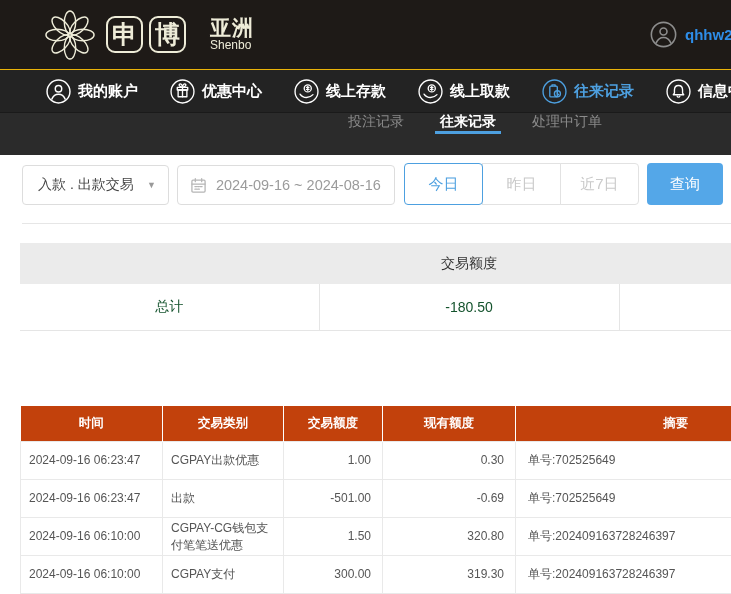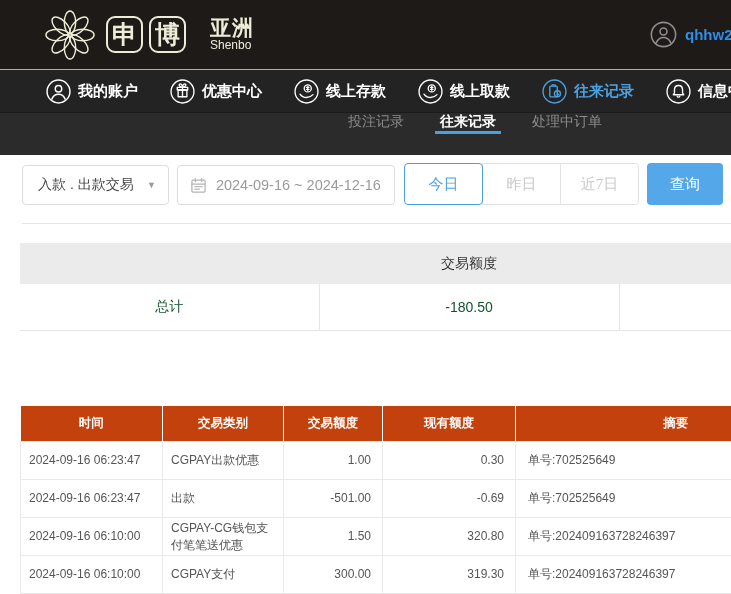--- a/index.html
+++ b/index.html
@@ -42,21 +42,21 @@
                 display:flex; align-items:center; justify-content:space-between;
                 padding:0 12px 0 15px; font-size:14px; color:#444; cursor:pointer; }
   .caret { font-size:9px; color:#999; }
   .date-box { width:228px; height:40px; border:1px solid #ddd; border-radius:4px;
               margin-left:8px; display:flex; align-items:center; padding:0 12px;
               color:#9b9b9b; font-size:14.5px; cursor:pointer; }
   .date-box svg { margin-right:9px; flex:none; }
   .btn-group { display:flex; margin-left:9px; }
   .seg-btn { width:79px; height:42px; background:#fff; border:1px solid #e2e2e2;
              color:#c9c9c9; font-size:15px; cursor:pointer; margin-left:-1px;
-             font-family:Liberation Serif, serif; }
+             font-family:Liberation Sans, sans-serif; }
   .seg-btn:first-child { margin-left:0; border-radius:4px 0 0 4px; }
   .seg-btn:last-child { border-radius:0 4px 4px 0; }
   .seg-btn.active { border:1px solid #4da0e0; color:#4da0e0; position:relative; z-index:1;
                     border-radius:4px; }
   .query-btn { margin-left:8px; width:80px; height:42px; background:#54a7e8;
                border:none; border-radius:4px; color:#fff; font-size:15px;
                cursor:pointer; font-family:inherit; }
 
   .divider { margin:18px 0 0 22px; width:709px; border-top:1px solid #e6e6e6; }
 
@@ -183,21 +183,21 @@
   <div class="select-box">
     <span>入款 . 出款交易</span>
     <span class="caret">▼</span>
   </div>
   <div class="date-box">
     <svg viewBox="0 0 16 16" width="17" height="17" fill="none" stroke="#b5b5b5" stroke-width="1.2">
       <rect x="1.8" y="3" width="12.4" height="11.2" rx="1"></rect>
       <path d="M1.8 6.6h12.4M5 1.6v2.8M11 1.6v2.8"></path>
       <path d="M4.6 9h1.6M7.2 9h1.6M9.8 9h1.6M4.6 11.5h1.6M7.2 11.5h1.6"></path>
     </svg>
-    <span>2024-09-16 ~ 2024-12-16</span>
+    <span>2024-09-16 ~ 2024-08-16</span>
   </div>
   <div class="btn-group">
     <button class="seg-btn active">今日</button>
     <button class="seg-btn">昨日</button>
     <button class="seg-btn">近7日</button>
   </div>
   <button class="query-btn">查询</button>
 </div>
 
 <div class="divider"></div>

